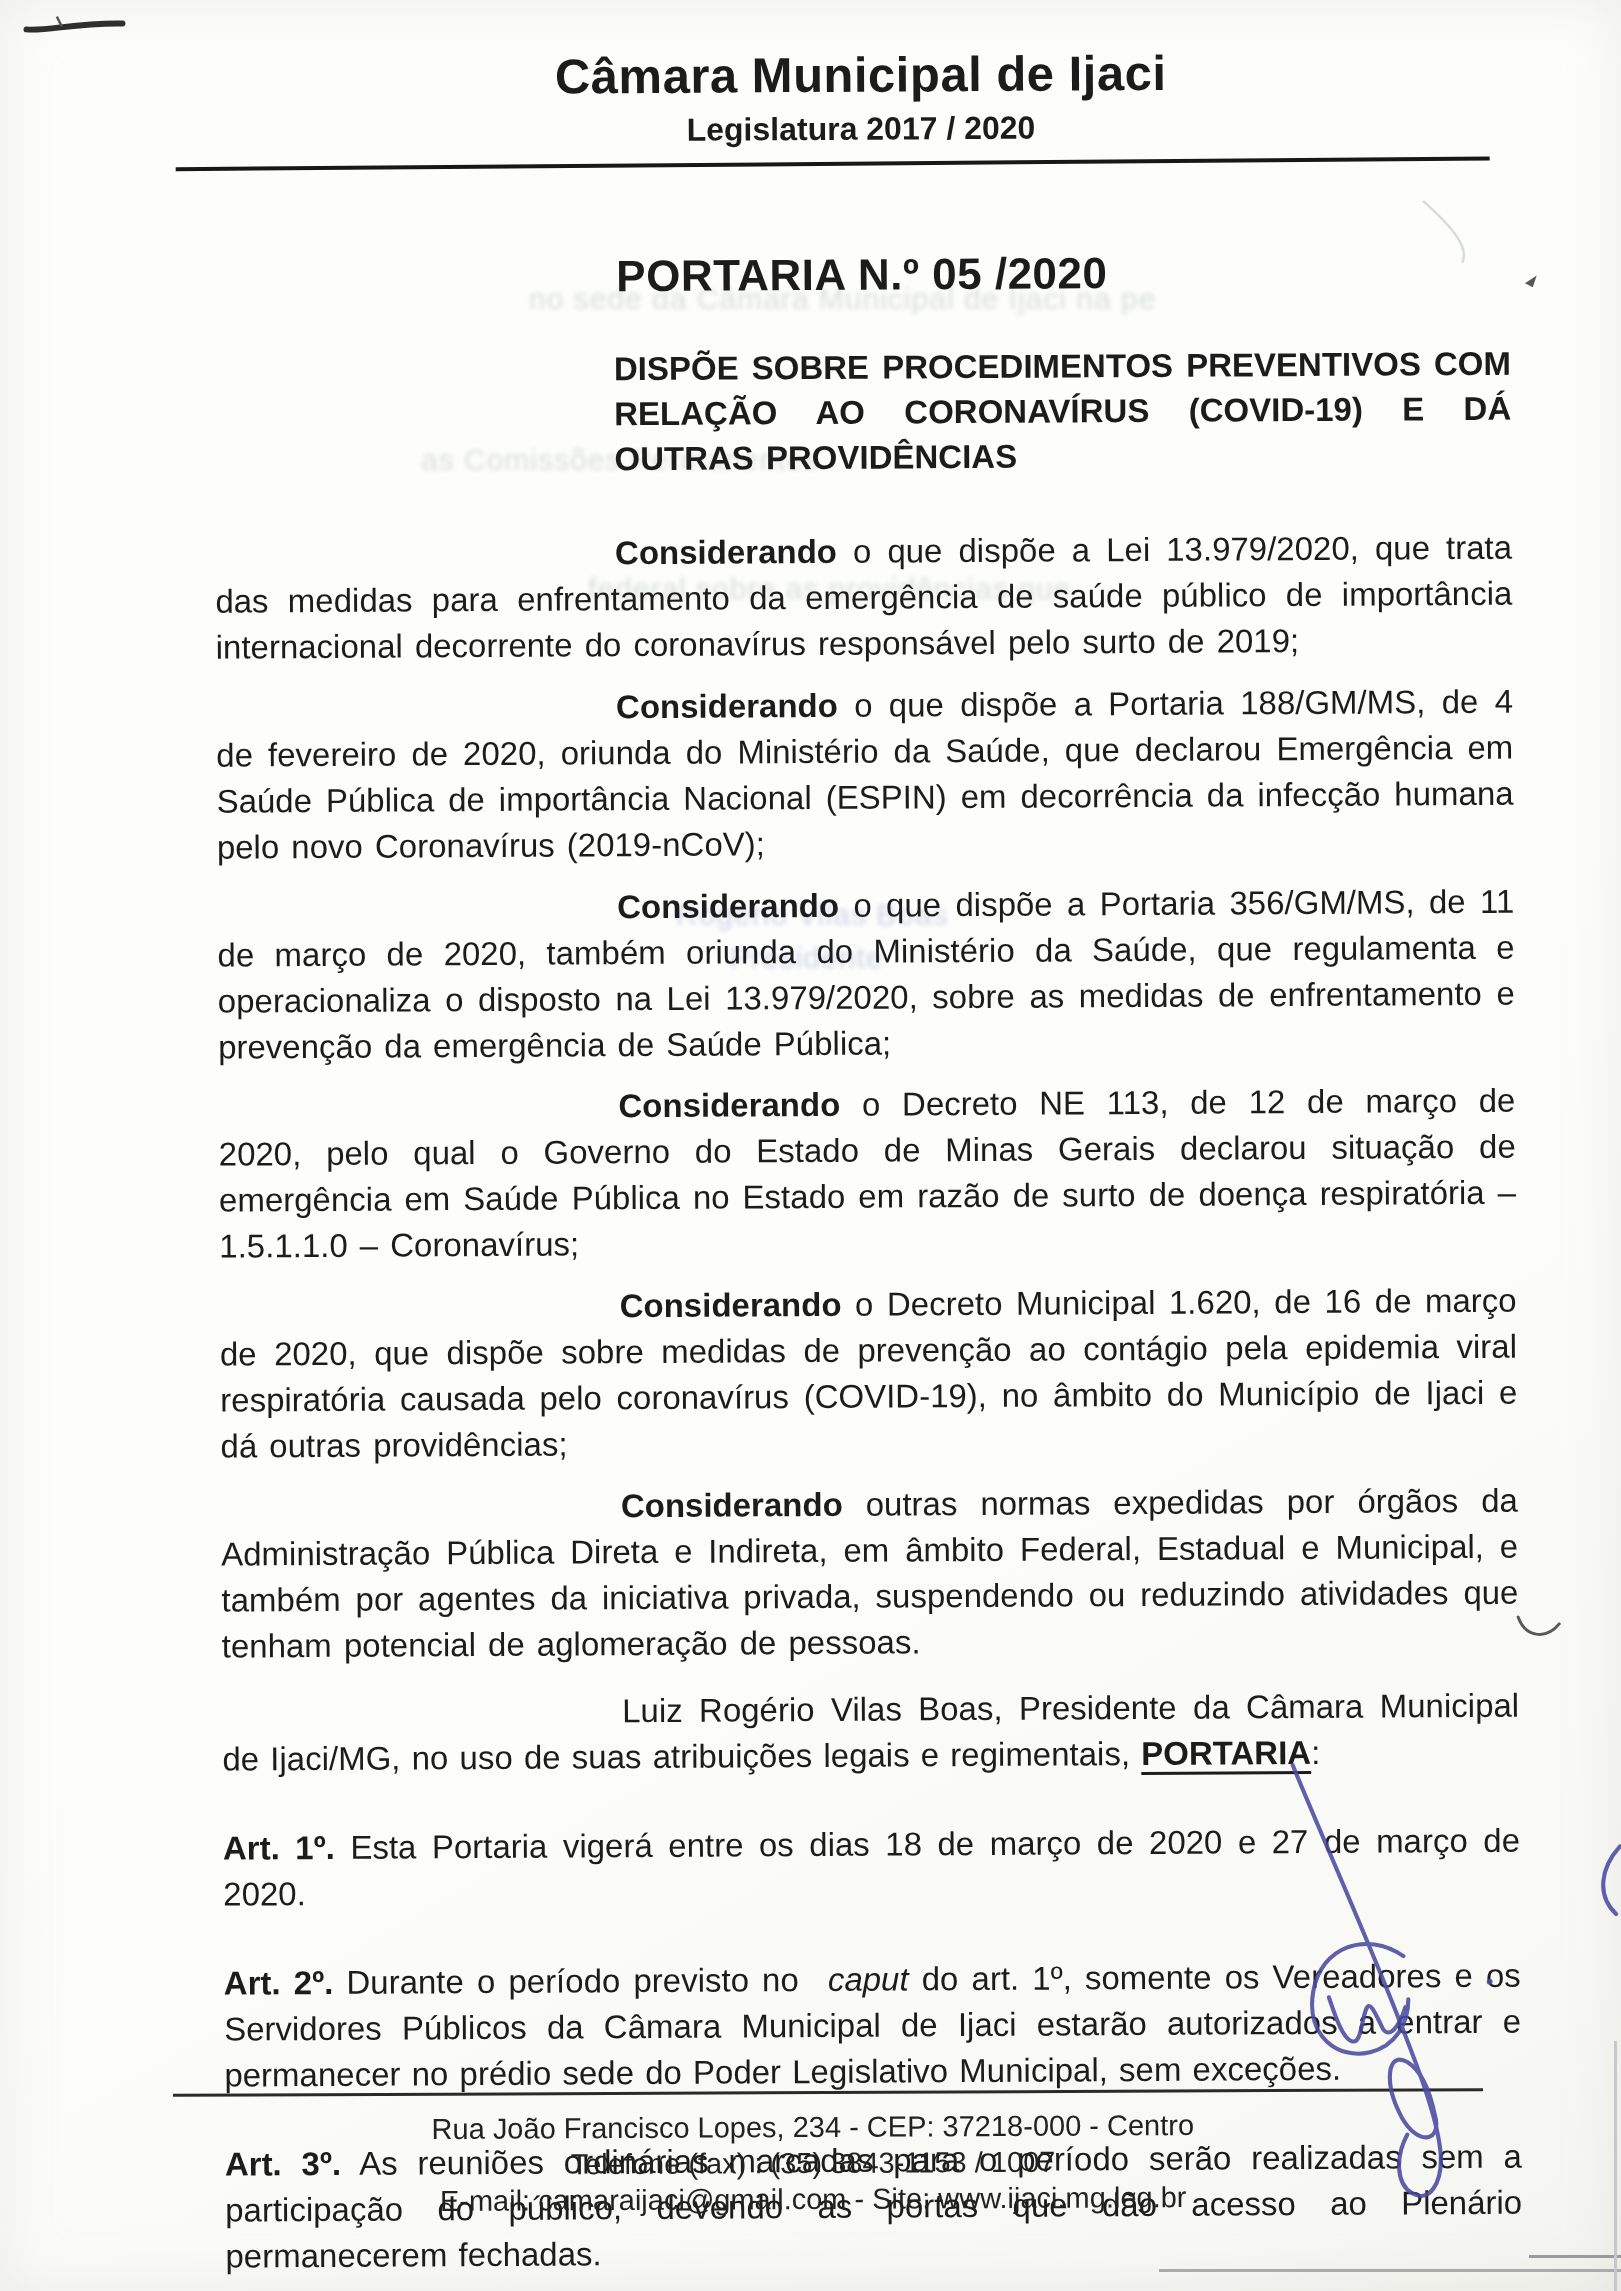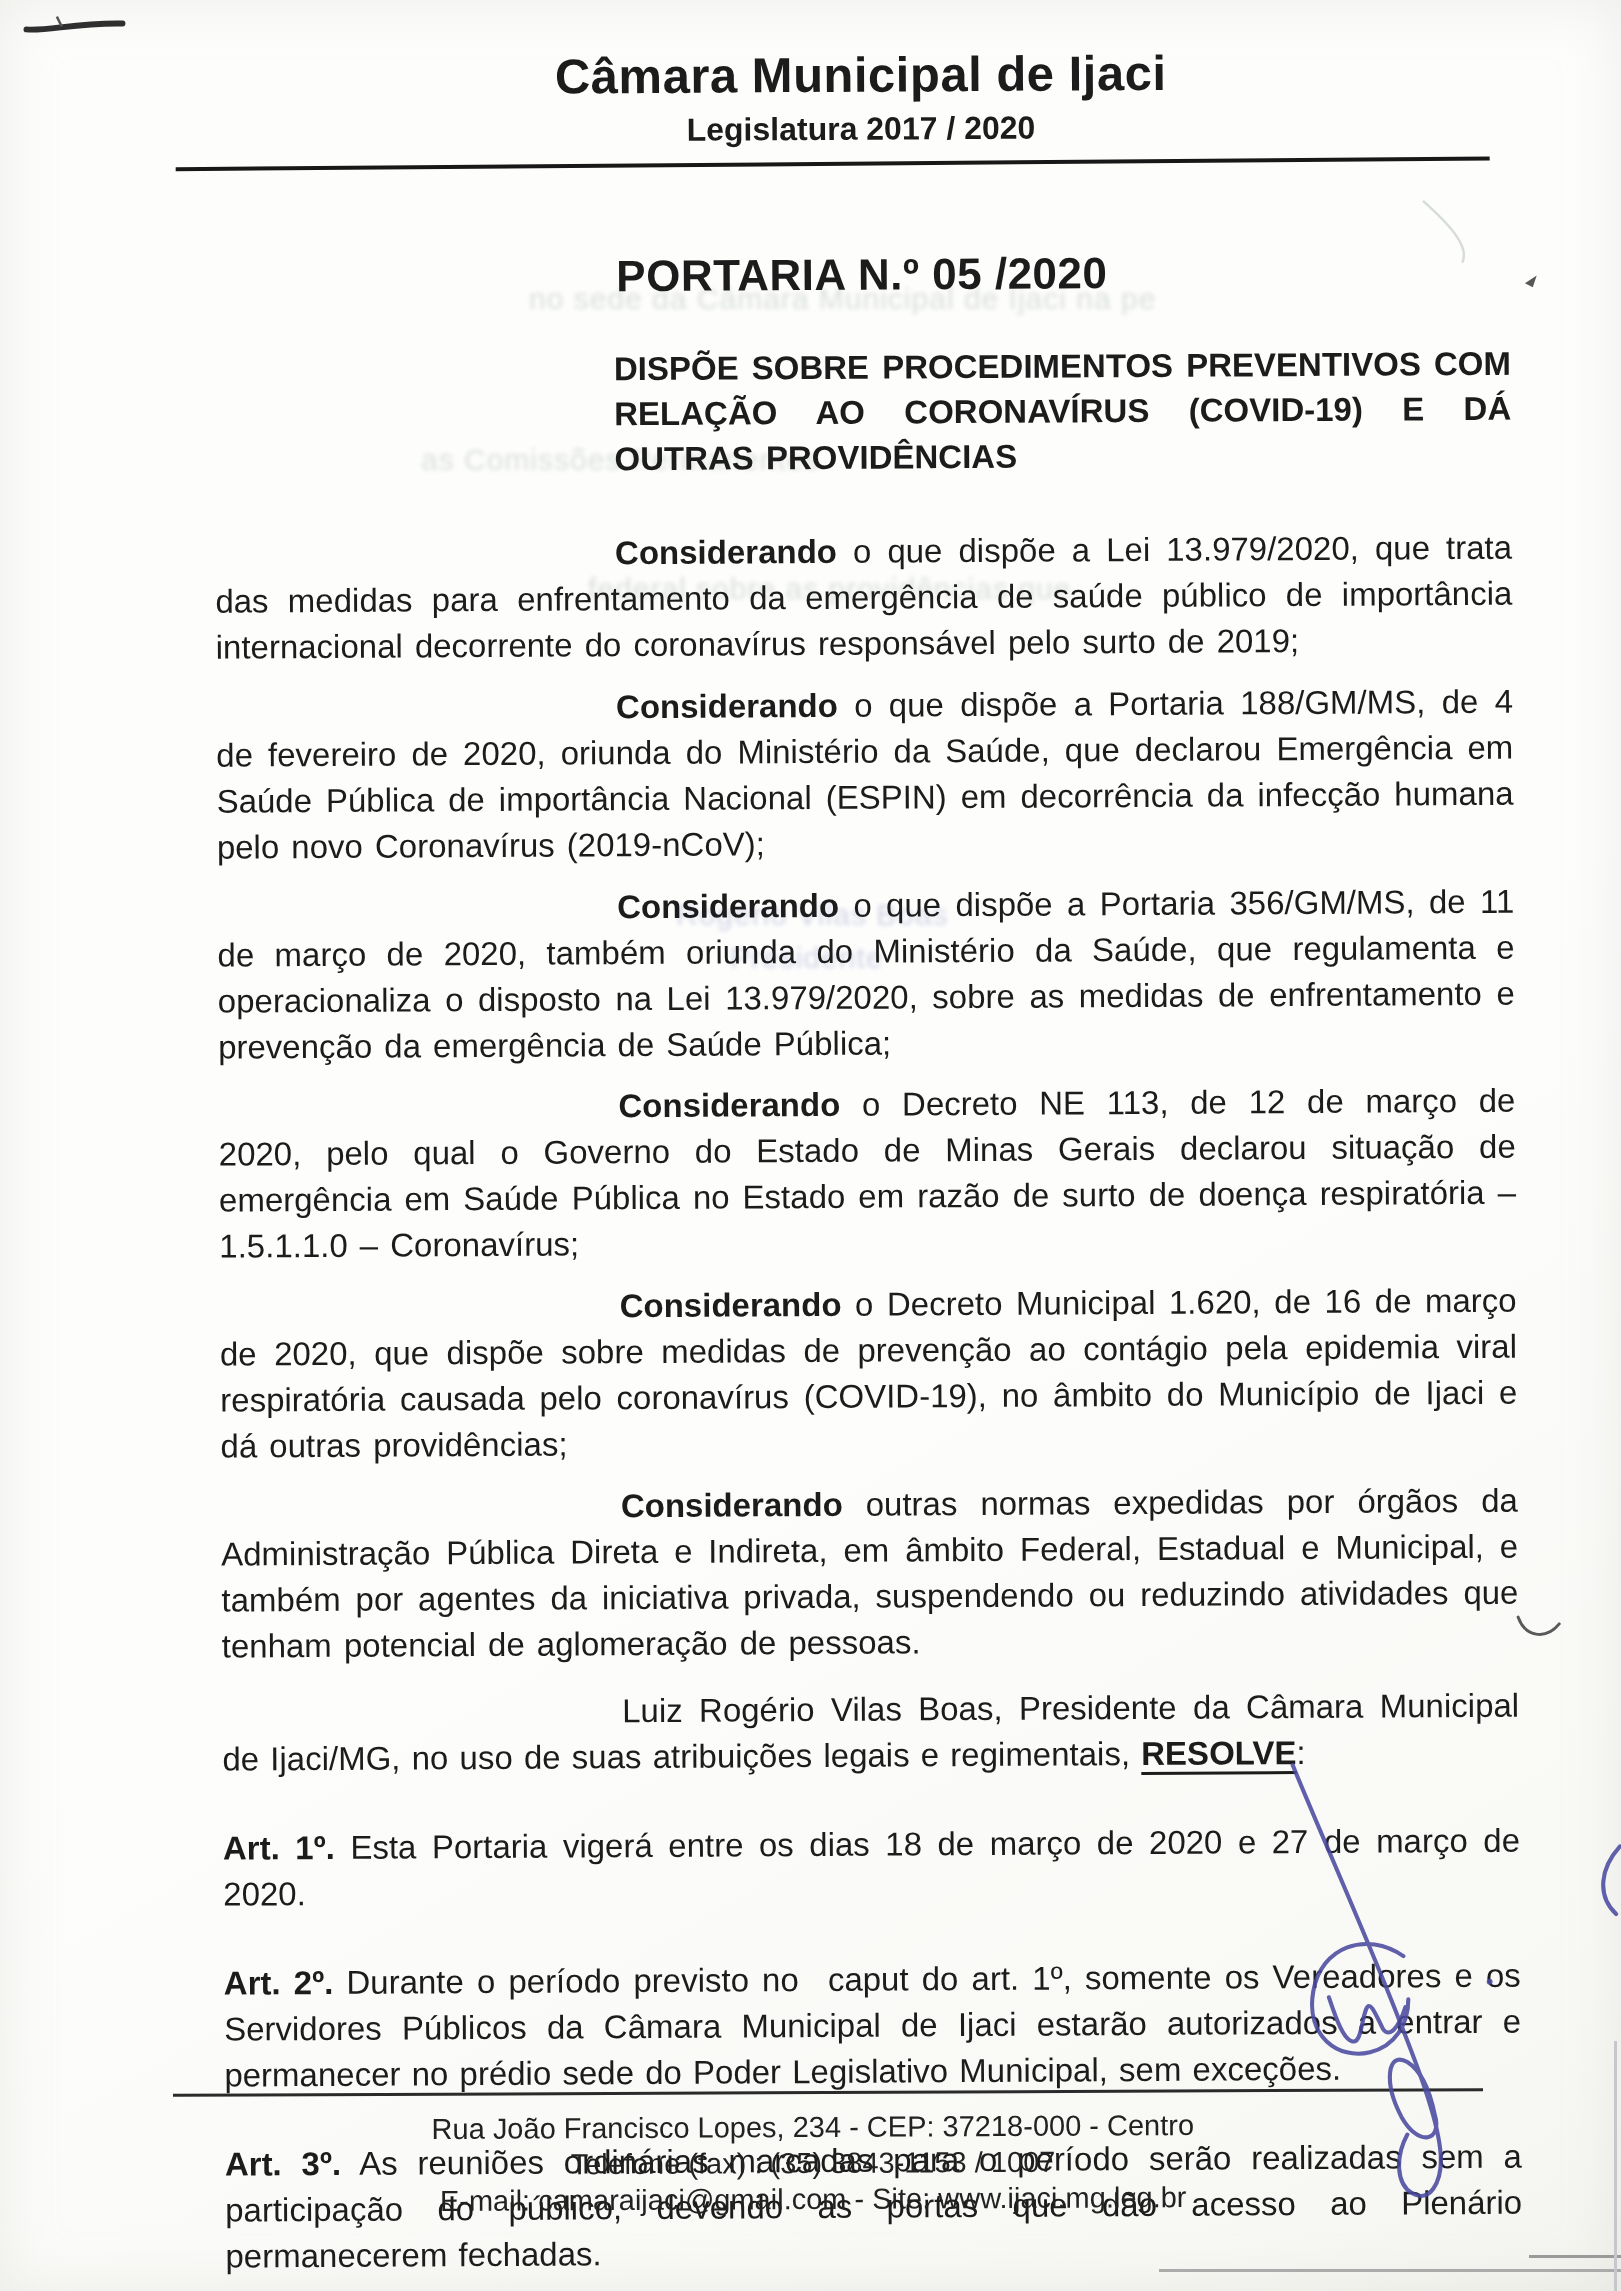--- a/index.html
+++ b/index.html
@@ -36,21 +36,21 @@
   .recital.first{margin-top:49px;}
   .lead{font-weight:bold;}
   .closing{
     font-size:33px;line-height:46px;text-align:justify;text-indent:400px;
     word-spacing:2px;margin-top:21.6px;
   }
   .resolve{font-weight:bold;text-decoration:underline;text-decoration-thickness:2.9px;text-underline-offset:6.9px;}
   .article{
     font-size:33px;line-height:46px;text-align:justify;word-spacing:2px;margin-top:43px;
   }
-  .caput{margin-left:16px;}
+  .caput{font-style:italic;margin-left:16px;}
   .doc-footer{
     position:absolute;left:29px;top:2109px;width:1568px;
     text-align:center;font-size:29px;line-height:36px;color:#222;
     transform:rotate(-0.3deg);
   }
   .footer-rule{
     position:absolute;left:173px;top:2091px;width:1310px;height:2.9px;background:#2a2a2a;
     transform:rotate(-0.25deg);
   }
   .ghost{
@@ -81,21 +81,21 @@
 
     <div class="subject">DISPÕE SOBRE PROCEDIMENTOS PREVENTIVOS COM RELAÇÃO AO CORONAVÍRUS (COVID-19) E DÁ OUTRAS PROVIDÊNCIAS</div>
 
     <p class="recital first"><span class="lead">Considerando</span><span> o que dispõe a Lei 13.979/2020, que trata das medidas para enfrentamento da emergência de saúde público de importância internacional decorrente do coronavírus responsável pelo surto de 2019;</span></p>
     <p class="recital"><span class="lead">Considerando</span><span> o que dispõe a Portaria 188/GM/MS, de 4 de fevereiro de 2020, oriunda do Ministério da Saúde, que declarou Emergência em Saúde Pública de importância Nacional (ESPIN) em decorrência da infecção humana pelo novo Coronavírus (2019-nCoV);</span></p>
     <p class="recital"><span class="lead">Considerando</span><span> o que dispõe a Portaria 356/GM/MS, de 11 de março de 2020, também oriunda do Ministério da Saúde, que regulamenta e operacionaliza o disposto na Lei 13.979/2020, sobre as medidas de enfrentamento e prevenção da emergência de Saúde Pública;</span></p>
     <p class="recital"><span class="lead">Considerando</span><span> o Decreto NE 113, de 12 de março de 2020, pelo qual o Governo do Estado de Minas Gerais declarou situação de emergência em Saúde Pública no Estado em razão de surto de doença respiratória – 1.5.1.1.0 – Coronavírus;</span></p>
     <p class="recital"><span class="lead">Considerando</span><span> o Decreto Municipal 1.620, de 16 de março de 2020, que dispõe sobre medidas de prevenção ao contágio pela epidemia viral respiratória causada pelo coronavírus (COVID-19), no âmbito do Município de Ijaci e dá outras providências;</span></p>
     <p class="recital"><span class="lead">Considerando</span><span> outras normas expedidas por órgãos da Administração Pública Direta e Indireta, em âmbito Federal, Estadual e Municipal, e também por agentes da iniciativa privada, suspendendo ou reduzindo atividades que tenham potencial de aglomeração de pessoas.</span></p>
 
-    <p class="closing"><span>Luiz Rogério Vilas Boas, Presidente da Câmara Municipal de Ijaci/MG, no uso de suas atribuições legais e regimentais, </span><span class="resolve">RESOLVE</span><span>:</span></p>
+    <p class="closing"><span>Luiz Rogério Vilas Boas, Presidente da Câmara Municipal de Ijaci/MG, no uso de suas atribuições legais e regimentais, </span><span class="resolve">PORTARIA</span><span>:</span></p>
 
     <p class="article"><span class="lead">Art. 1º.</span><span> Esta Portaria vigerá entre os dias 18 de março de 2020 e 27 de março de 2020.</span></p>
 
     <p class="article"><span class="lead">Art. 2º.</span><span> Durante o período previsto no </span><span class="caput">caput</span><span> do art. 1º, somente os Vereadores e os Servidores Públicos da Câmara Municipal de Ijaci estarão autorizados a entrar e permanecer no prédio sede do Poder Legislativo Municipal, sem exceções.</span></p>
 
     <p class="article"><span class="lead">Art. 3º.</span><span> As reuniões ordinárias marcadas para o período serão realizadas sem a participação do público, devendo as portas que dão acesso ao Plenário permanecerem fechadas.</span></p>
   </div>
 
   <div class="footer-rule"></div>
   <div class="doc-footer">

